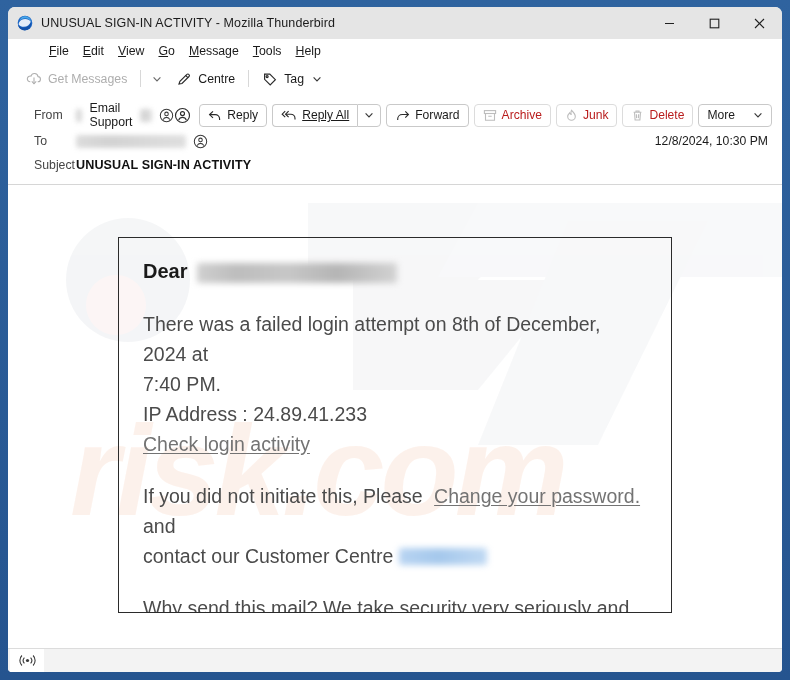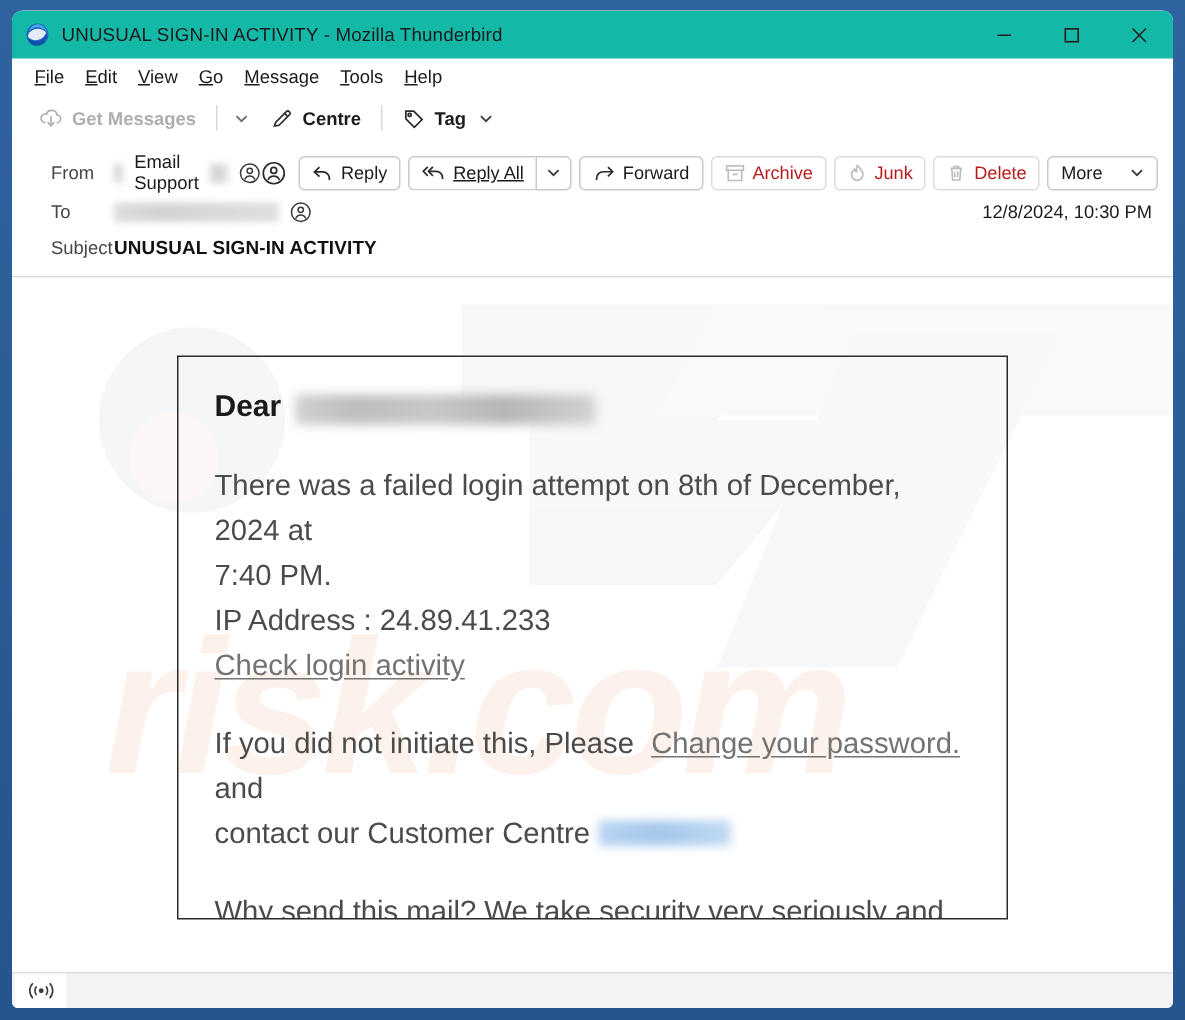--- a/index.html
+++ b/index.html
@@ -32,21 +32,21 @@
     position: relative;
     display: flex;
     flex-direction: column;
   }
 
   
   .titlebar {
     height: 32px;
     display: flex;
     align-items: center;
-    background: #14b8a6;
+    background: #e5e5e5;
     flex: 0 0 auto;
     position: relative;
   }
   .tb-logo {
     width: 16px; height: 16px;
     margin-left: 9px;
     flex: 0 0 auto;
     position: relative;
   }
   .tb-title {
@@ -71,20 +71,21 @@
   .wc svg { display: block; }
 
   
   .menubar {
     height: 23px;
     display: flex;
     align-items: center;
     padding-left: 8px;
     background: #ffffff;
     flex: 0 0 auto;
+    margin-left: 26px;
   }
   .menu-item {
     padding: 2px 7px;
     font-size: 12.3px;
     color: #1b1b1b;
     white-space: nowrap;
   }
   .menu-item u { text-decoration: underline; text-underline-offset: 1px; }
 
   
@@ -97,21 +98,20 @@
     flex: 0 0 auto;
     gap: 2px;
   }
   .tbtn {
     display: flex; align-items: center; gap: 6px;
     padding: 4px 7px;
     border-radius: 4px;
     font-size: 12.3px;
     color: #1b1b1b;
     white-space: nowrap;
-    font-weight: bold;
   }
   .tbtn.disabled { color: #aeaeae; }
   .tb-sep {
     width: 1px; height: 17px;
     background: #d8d8d8;
     margin: 0 4px;
   }
   .chev-btn {
     padding: 4px 5px;
     border-radius: 4px;

